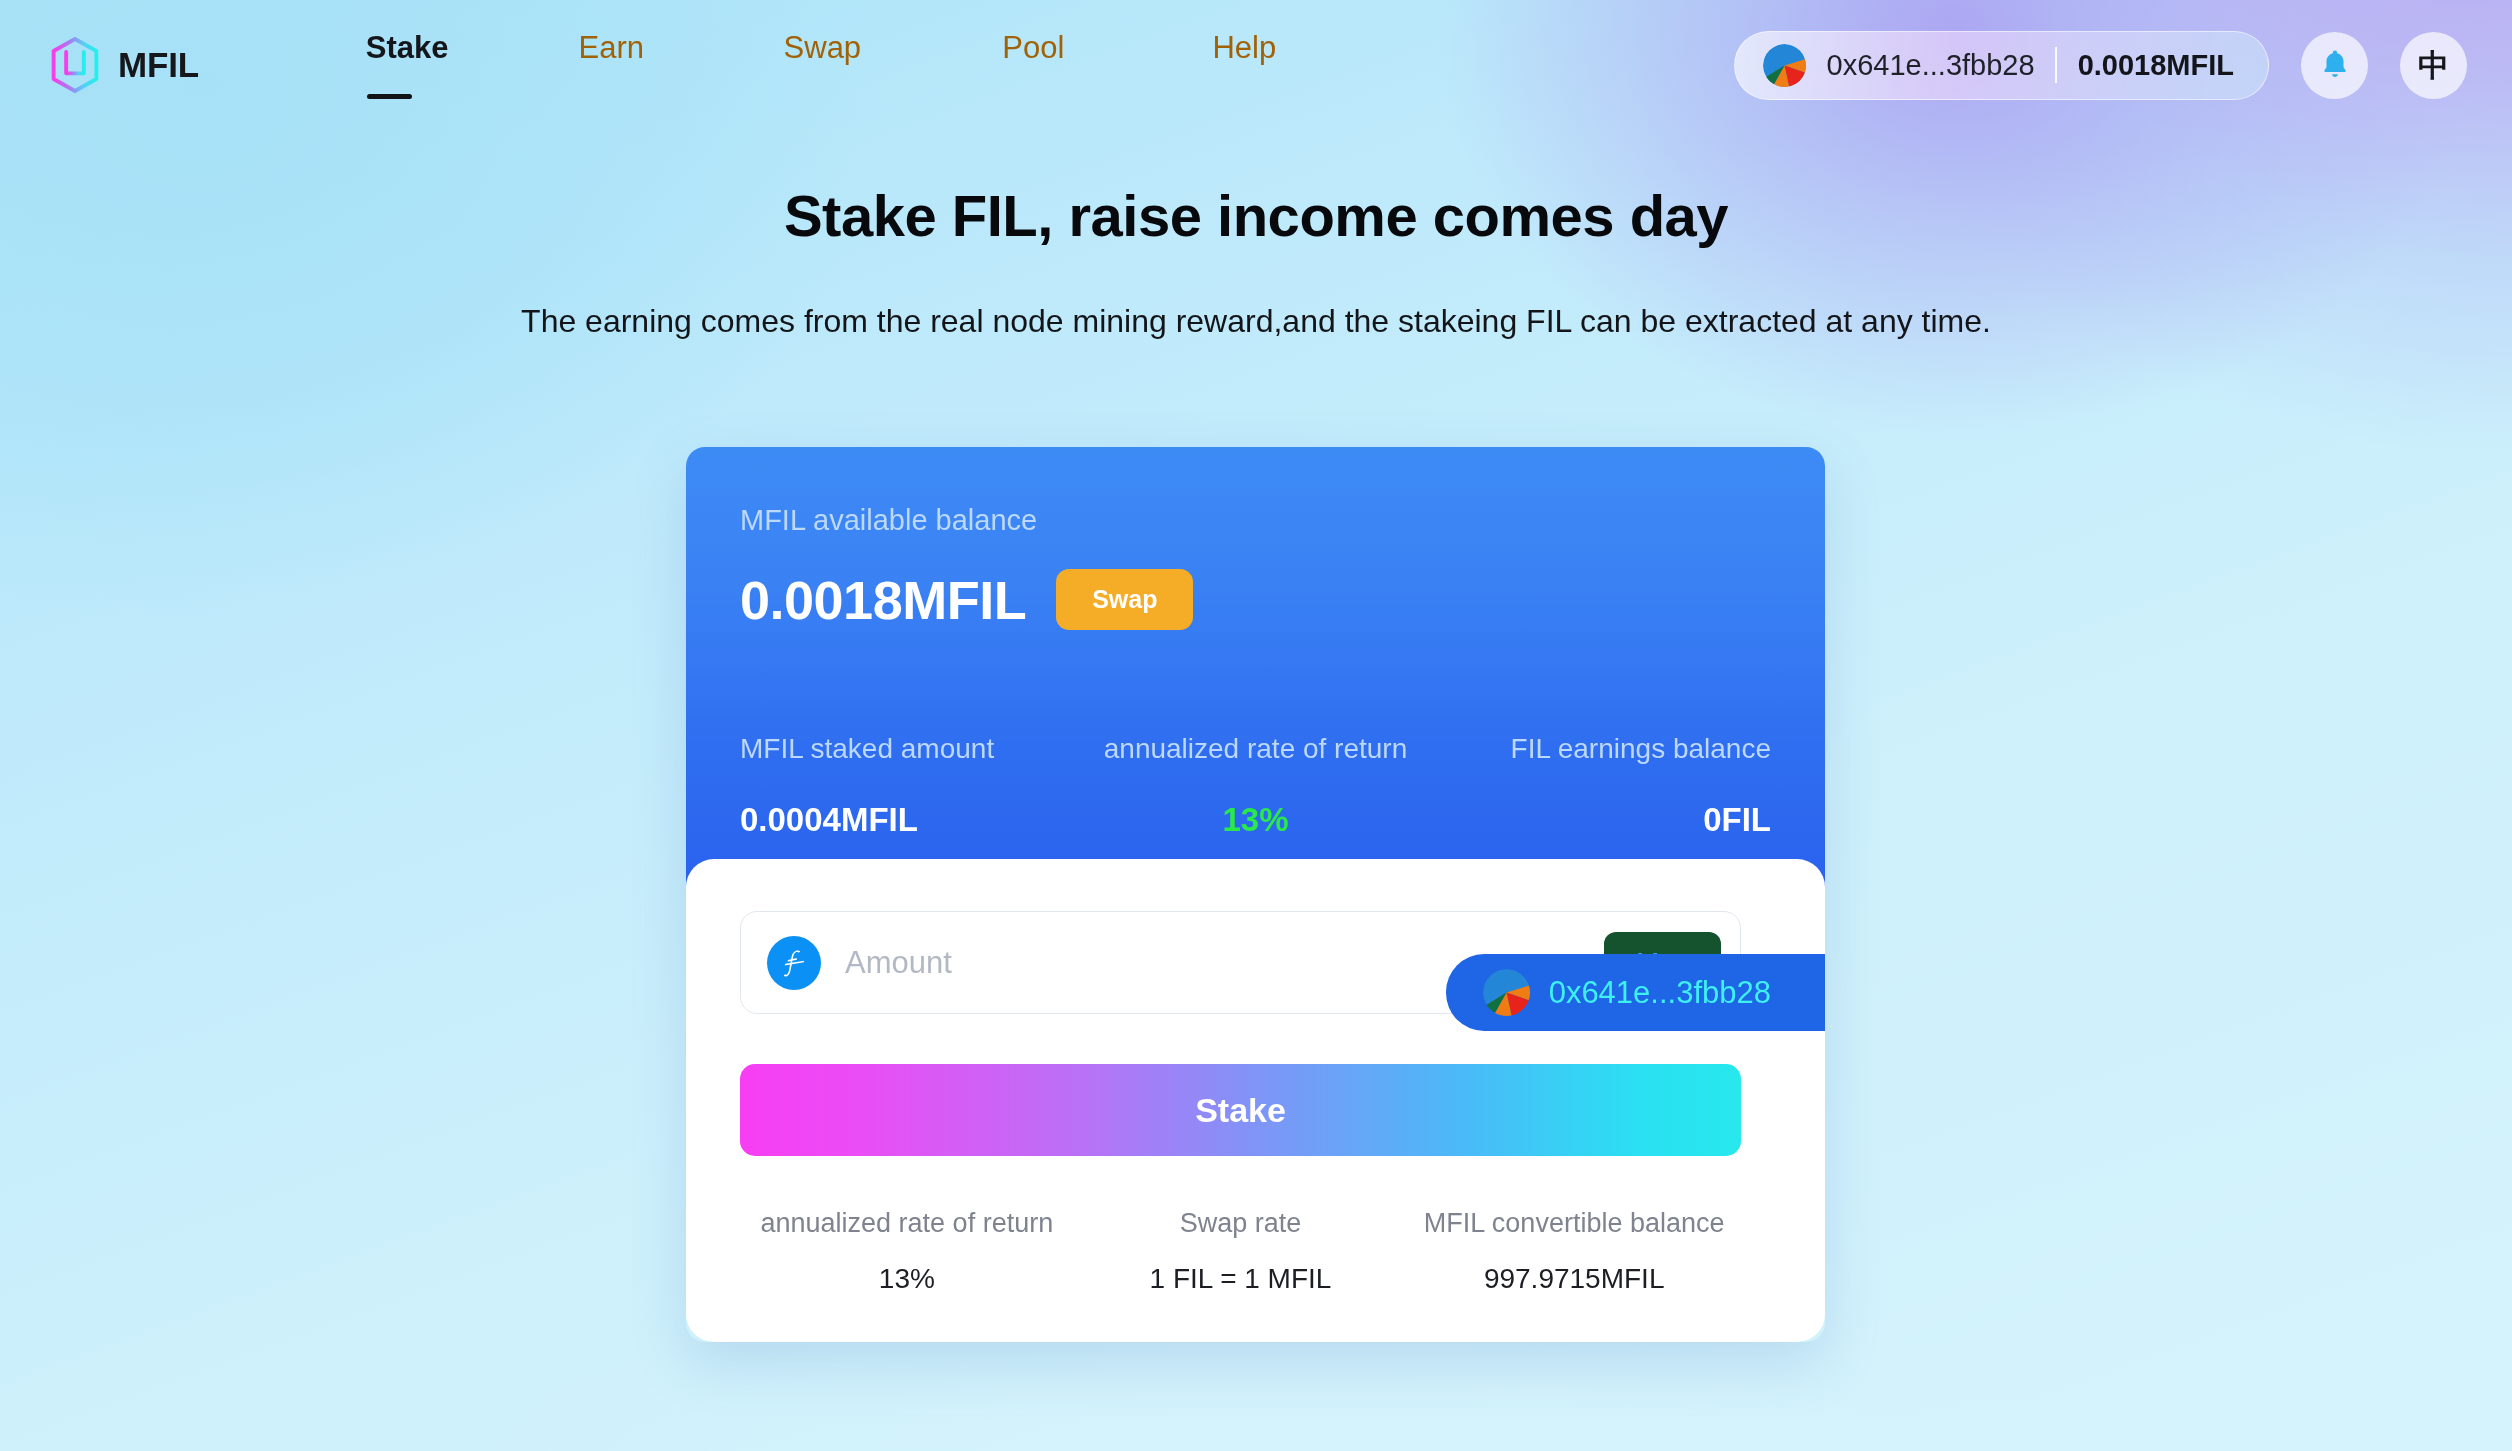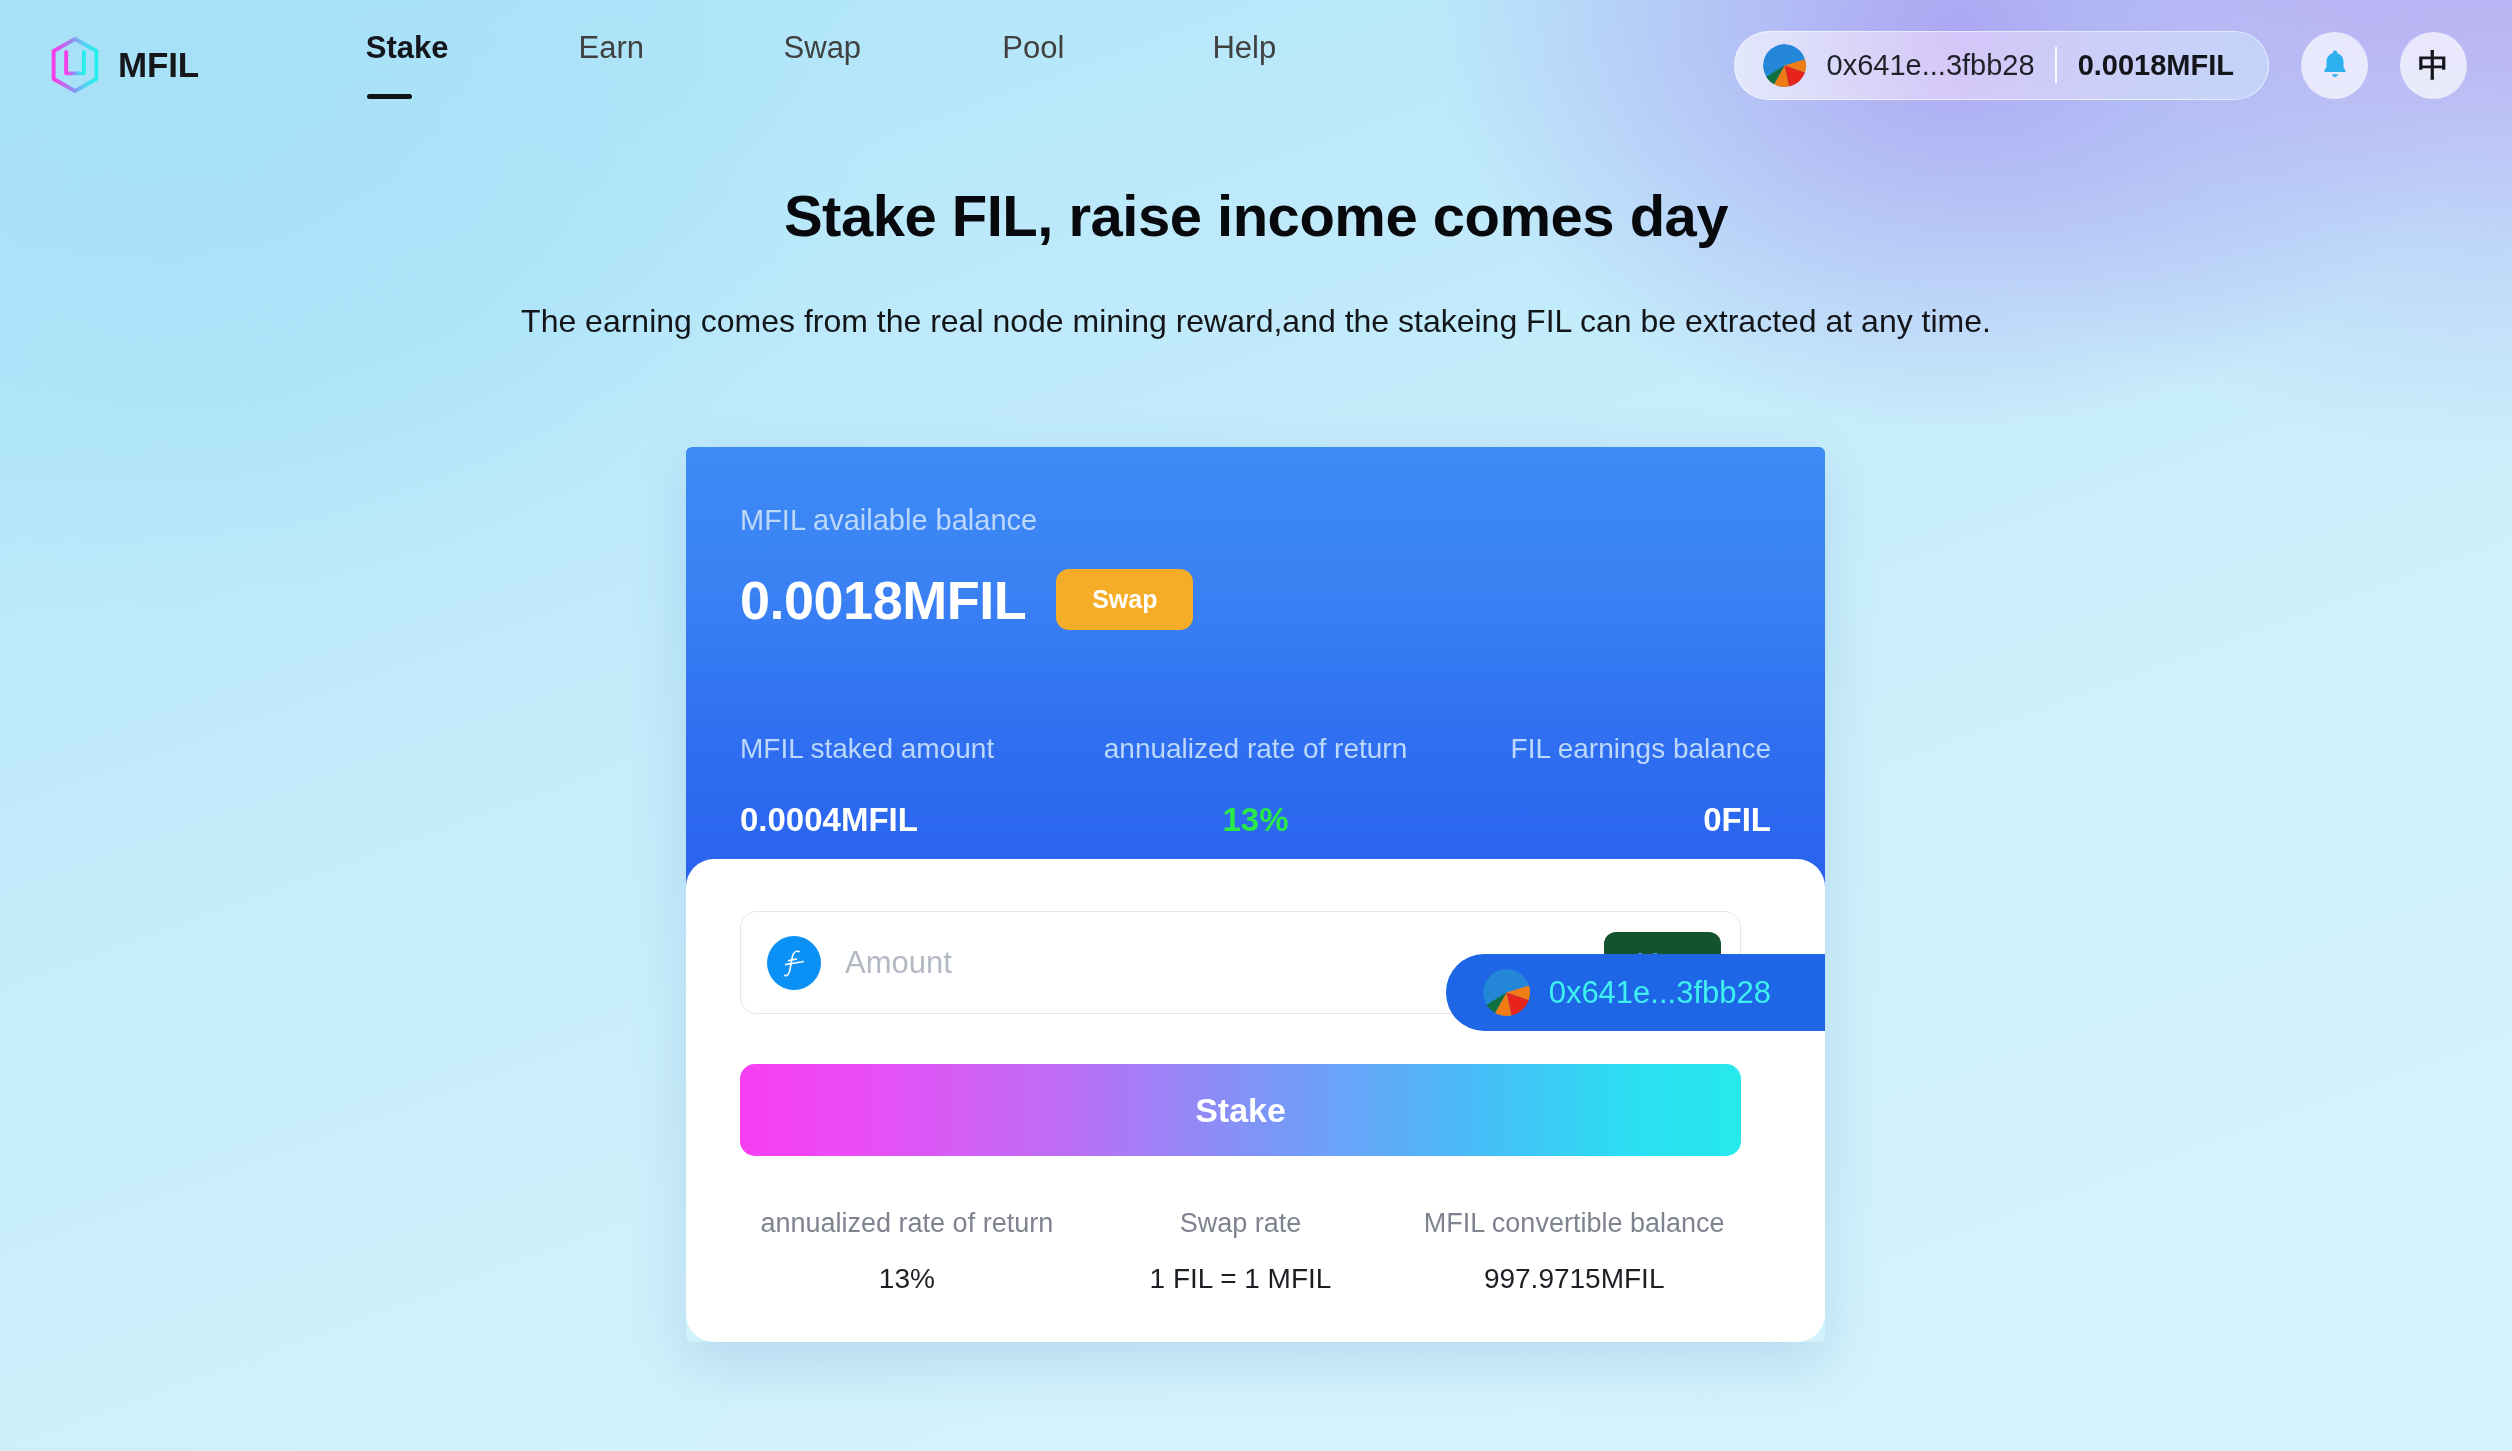--- a/index.html
+++ b/index.html
@@ -50,21 +50,21 @@
 
   #main-nav {
     display: flex;
     align-items: center;
     margin-left: 167px;
     gap: 0;
   }
   .nav-item {
     position: relative;
     font-size: 31px;
-    color: #404040;
+    color: #a16207;
     padding: 0 0 36px 0;
     width: 211px;
     text-align: center;
     cursor: pointer;
     line-height: 1;
   }
   .nav-item:first-child { width: 140px; text-align: left; }
   .nav-item.active { color: #14161c; font-weight: bold; }
   .nav-underline {
     position: absolute;
@@ -154,21 +154,21 @@
     color: #131519;
     line-height: 1.2;
   }
 
   
   #stake-card {
     position: absolute;
     top: 447px;
     left: 686px;
     width: 1139px;
-    border-radius: 6px;
+    border-radius: 19px;
     overflow: hidden;
     box-shadow: 0 20.6px 56px rgba(60,110,190,0.18);
     z-index: 3;
   }
 
   #card-top {
     background: linear-gradient(180deg, #3d8bf5 0%, #3a81f4 32%, #2f6ef0 68%, #2a62ee 100%);
     padding: 59px 54px 51px 54px;
     position: relative;
   }

